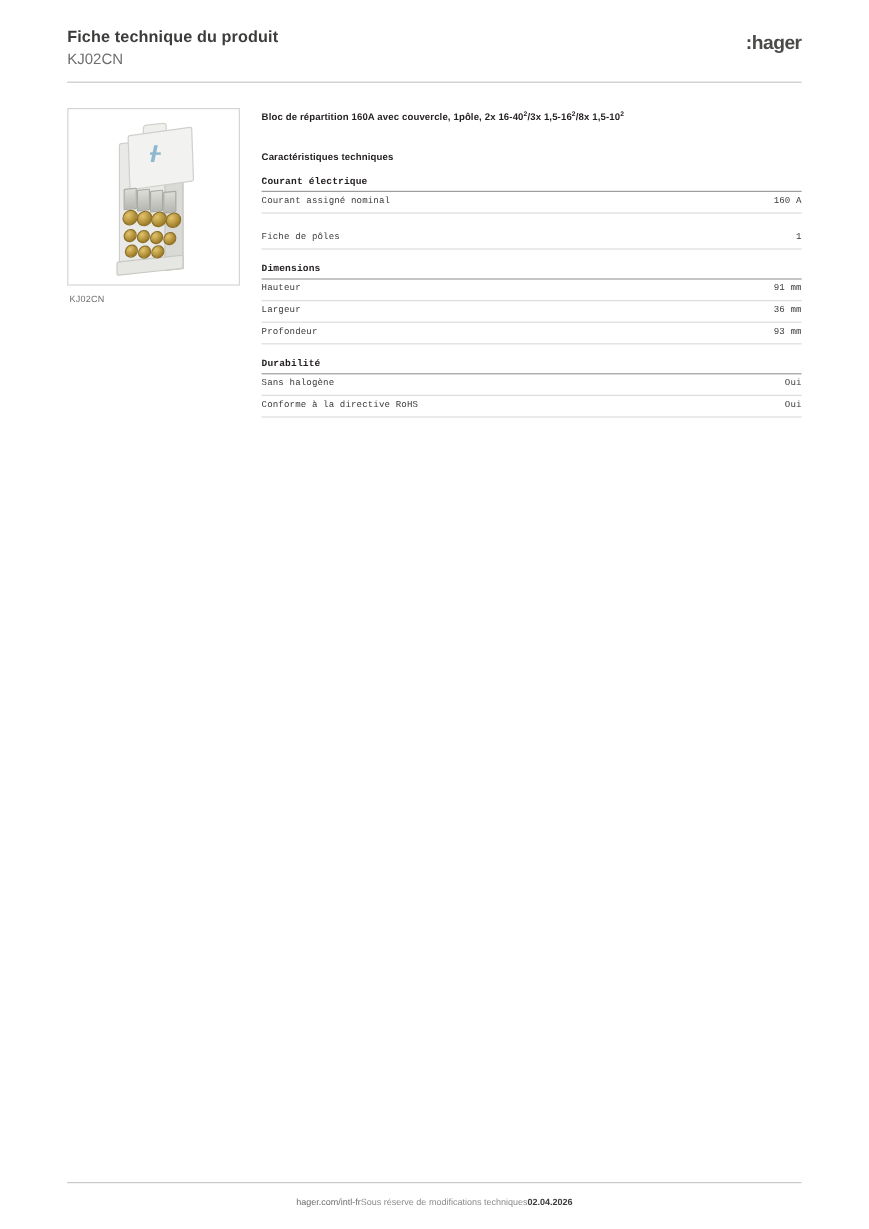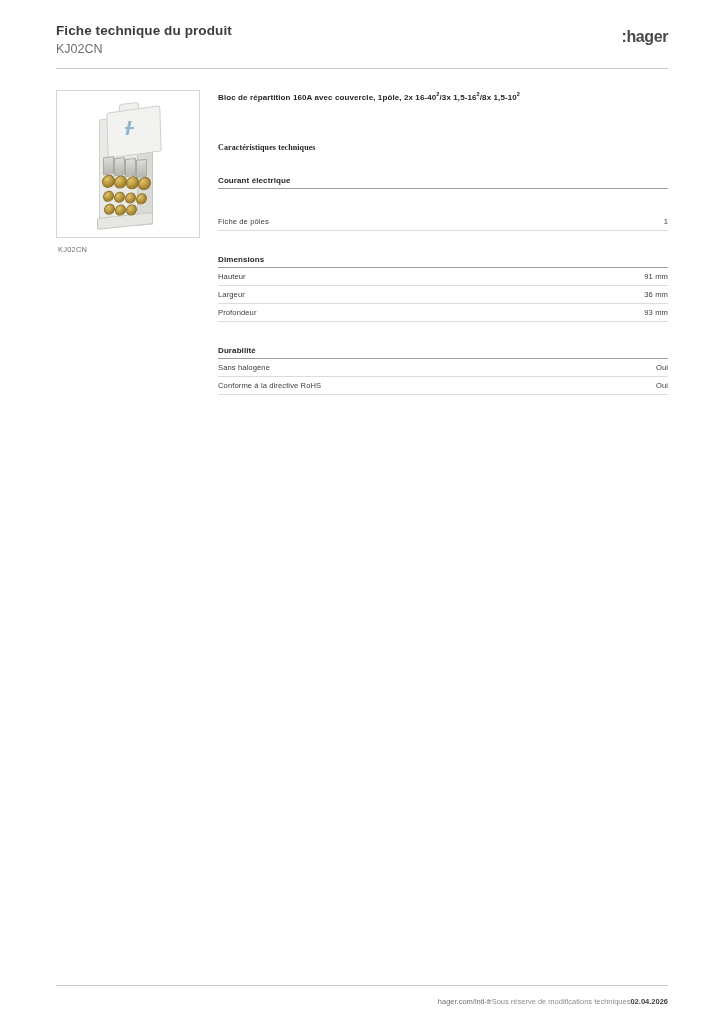--- a/index.html
+++ b/index.html
@@ -220,26 +220,26 @@
   }
   .prod-desc sup {
     font-size: 5.6px;
     vertical-align: super;
     line-height: 0;
   }
   .section-main-title {
     font-size: 8px;
     font-weight: bold;
     color: #231f20;
-    margin-top: 39px;
-    letter-spacing: 0.1px;
-    font-family: Liberation Serif, serif;
+    margin-top: 22px;
+    letter-spacing: 0.1px;
   }
   .group {
-    margin-top: 24px;
+    margin-top: 12px;
+    font-family: Liberation Mono, monospace;
   }
   .group-title {
     font-size: 8px;
     font-weight: bold;
     color: #231f20;
     letter-spacing: 0.1px;
     padding-bottom: 3px;
     border-bottom: 1px solid #9d9d9c;
   }
   .row {
@@ -269,21 +269,21 @@
     width: 612px;
     height: 1px;
     background: #c8c8c8;
   }
   .footer {
     position: absolute;
     left: 56px;
     top: 997px;
     width: 612px;
     display: flex;
-    justify-content: flex-end;
+    justify-content: center;
     align-items: center;
     font-size: 7.5px;
     color: #6f6f6e;
   }
   .footer .left { color: #6f6f6e; text-decoration: none; }
   .footer .center { color: #8c8c8c; }
   .footer .right { color: #3c3c3b; font-weight: bold; }
 </style>
 </head>
 <body>
@@ -330,20 +330,24 @@
 
   <div class="specs">
     <div class="prod-desc">
       <span>Bloc de répartition 160A avec couvercle, 1pôle, 2x 16-40</span><sup>2</sup><span>/3x 1,5-16</span><sup>2</sup><span>/8x 1,5-10</span><sup>2</sup>
     </div>
 
     <div class="section-main-title">Caractéristiques techniques</div>
 
     <div class="group">
       <div class="group-title">Courant électrique</div>
+      <div class="row">
+        <span class="label">Courant assigné nominal</span>
+        <span class="value">160 A</span>
+      </div>
     </div>
 
     <div class="group">
       <div class="row">
         <span class="label">Fiche de pôles</span>
         <span class="value">1</span>
       </div>
     </div>
 
     <div class="group">

